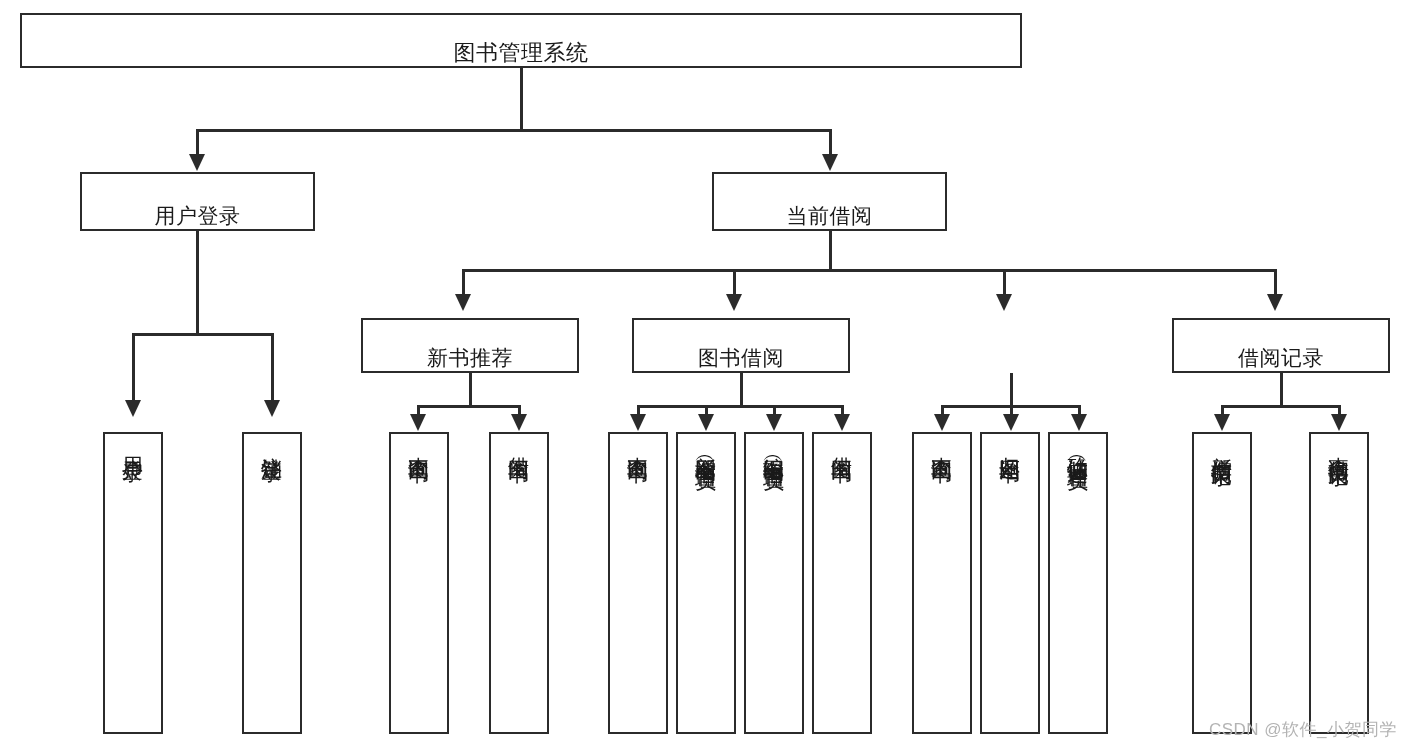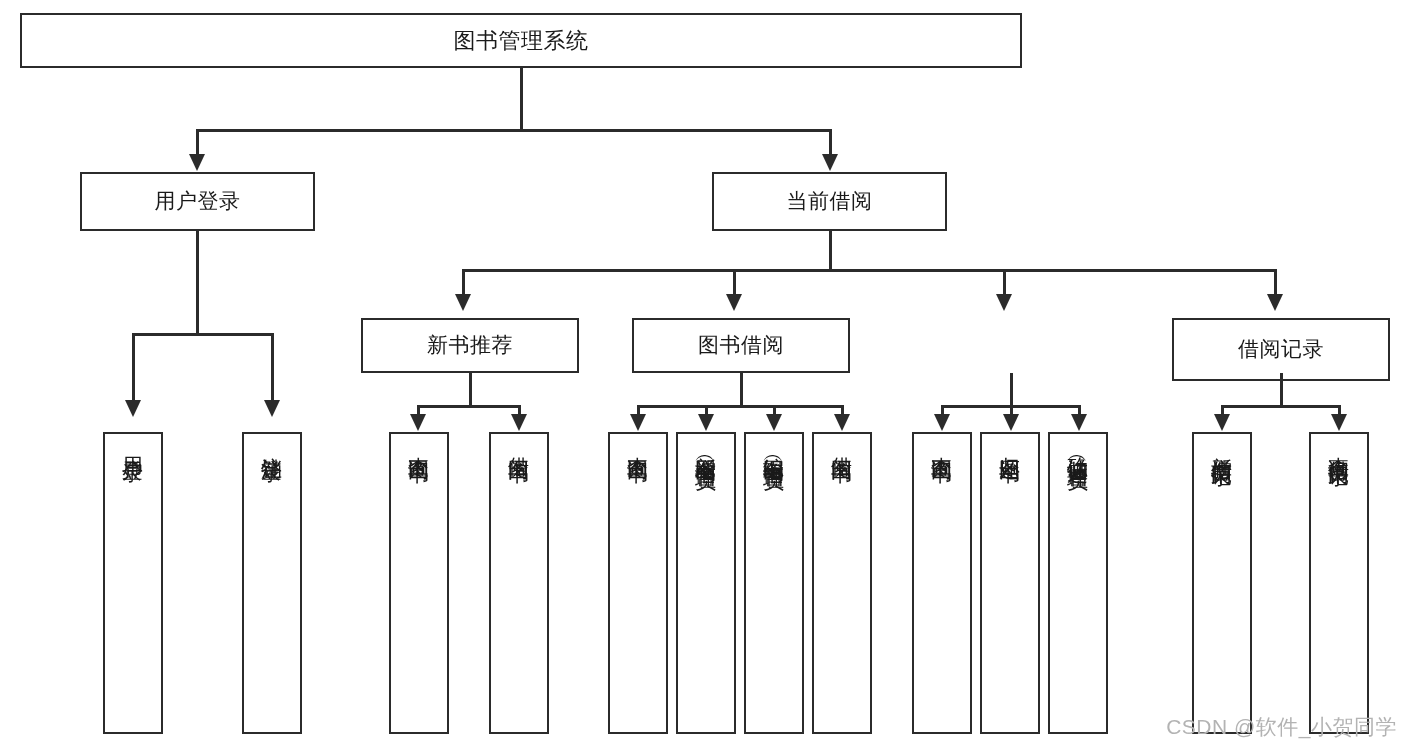--- a/index.html
+++ b/index.html
@@ -16,21 +16,21 @@
     height: 747px;
     background: #ffffff;
     overflow: hidden;
   }
   .node {
     position: absolute;
     box-sizing: border-box;
     border: 2.5px solid #2b2b2b;
     background: #ffffff;
     display: flex;
-    align-items: center;
+    align-items: flex-end;
     justify-content: center;
     color: #1a1a1a;
   }
   .node .label {
     text-align: center;
     line-height: 1.18;
     white-space: nowrap;
   }
   .node.horiz .label {
     font-size: 21px;
@@ -64,21 +64,21 @@
     width: 0;
     height: 0;
     border-left: 8px solid transparent;
     border-right: 8px solid transparent;
     border-top: 17px solid #2b2b2b;
   }
   #watermark {
     position: absolute;
     right: 8px;
     bottom: 6px;
-    font-size: 21px;
+    font-size: 17px;
     color: #b3b3b3;
     letter-spacing: 0.5px;
     white-space: nowrap;
   }
 </style>
 </head>
 <body>
 
 <div id="canvas">
 
@@ -126,21 +126,21 @@
   <div class="arrow" style="left:996px; top:294px;"></div>
   <div class="conn v" style="left:1274px; top:269px; height:28px;"></div>
   <div class="arrow" style="left:1267px; top:294px;"></div>
 
   <div class="node horiz" style="left:632px; top:318px; width:218px; height:55px;">
     <span class="label">图书借阅</span>
   </div>
   <div class="node horiz" style="left:361px; top:318px; width:218px; height:55px;">
     <span class="label">新书推荐</span>
   </div>
-  <div class="node horiz" style="left:1172px; top:318px; width:218px; height:63px;">
+  <div class="node horiz" style="left:1172px; top:318px; width:218px; height:55px;">
     <span class="label">借阅记录</span>
   </div>
 
   <div class="conn v" style="left:469px; top:373px; height:35px;"></div>
   <div class="conn h" style="left:418px; top:405px; width:102px; height:2.5px;"></div>
   <div class="conn v" style="left:417px; top:405px; height:12px;"></div>
   <div class="arrow" style="left:410px; top:414px;"></div>
   <div class="conn v" style="left:518px; top:405px; height:12px;"></div>
   <div class="arrow" style="left:511px; top:414px;"></div>
 

